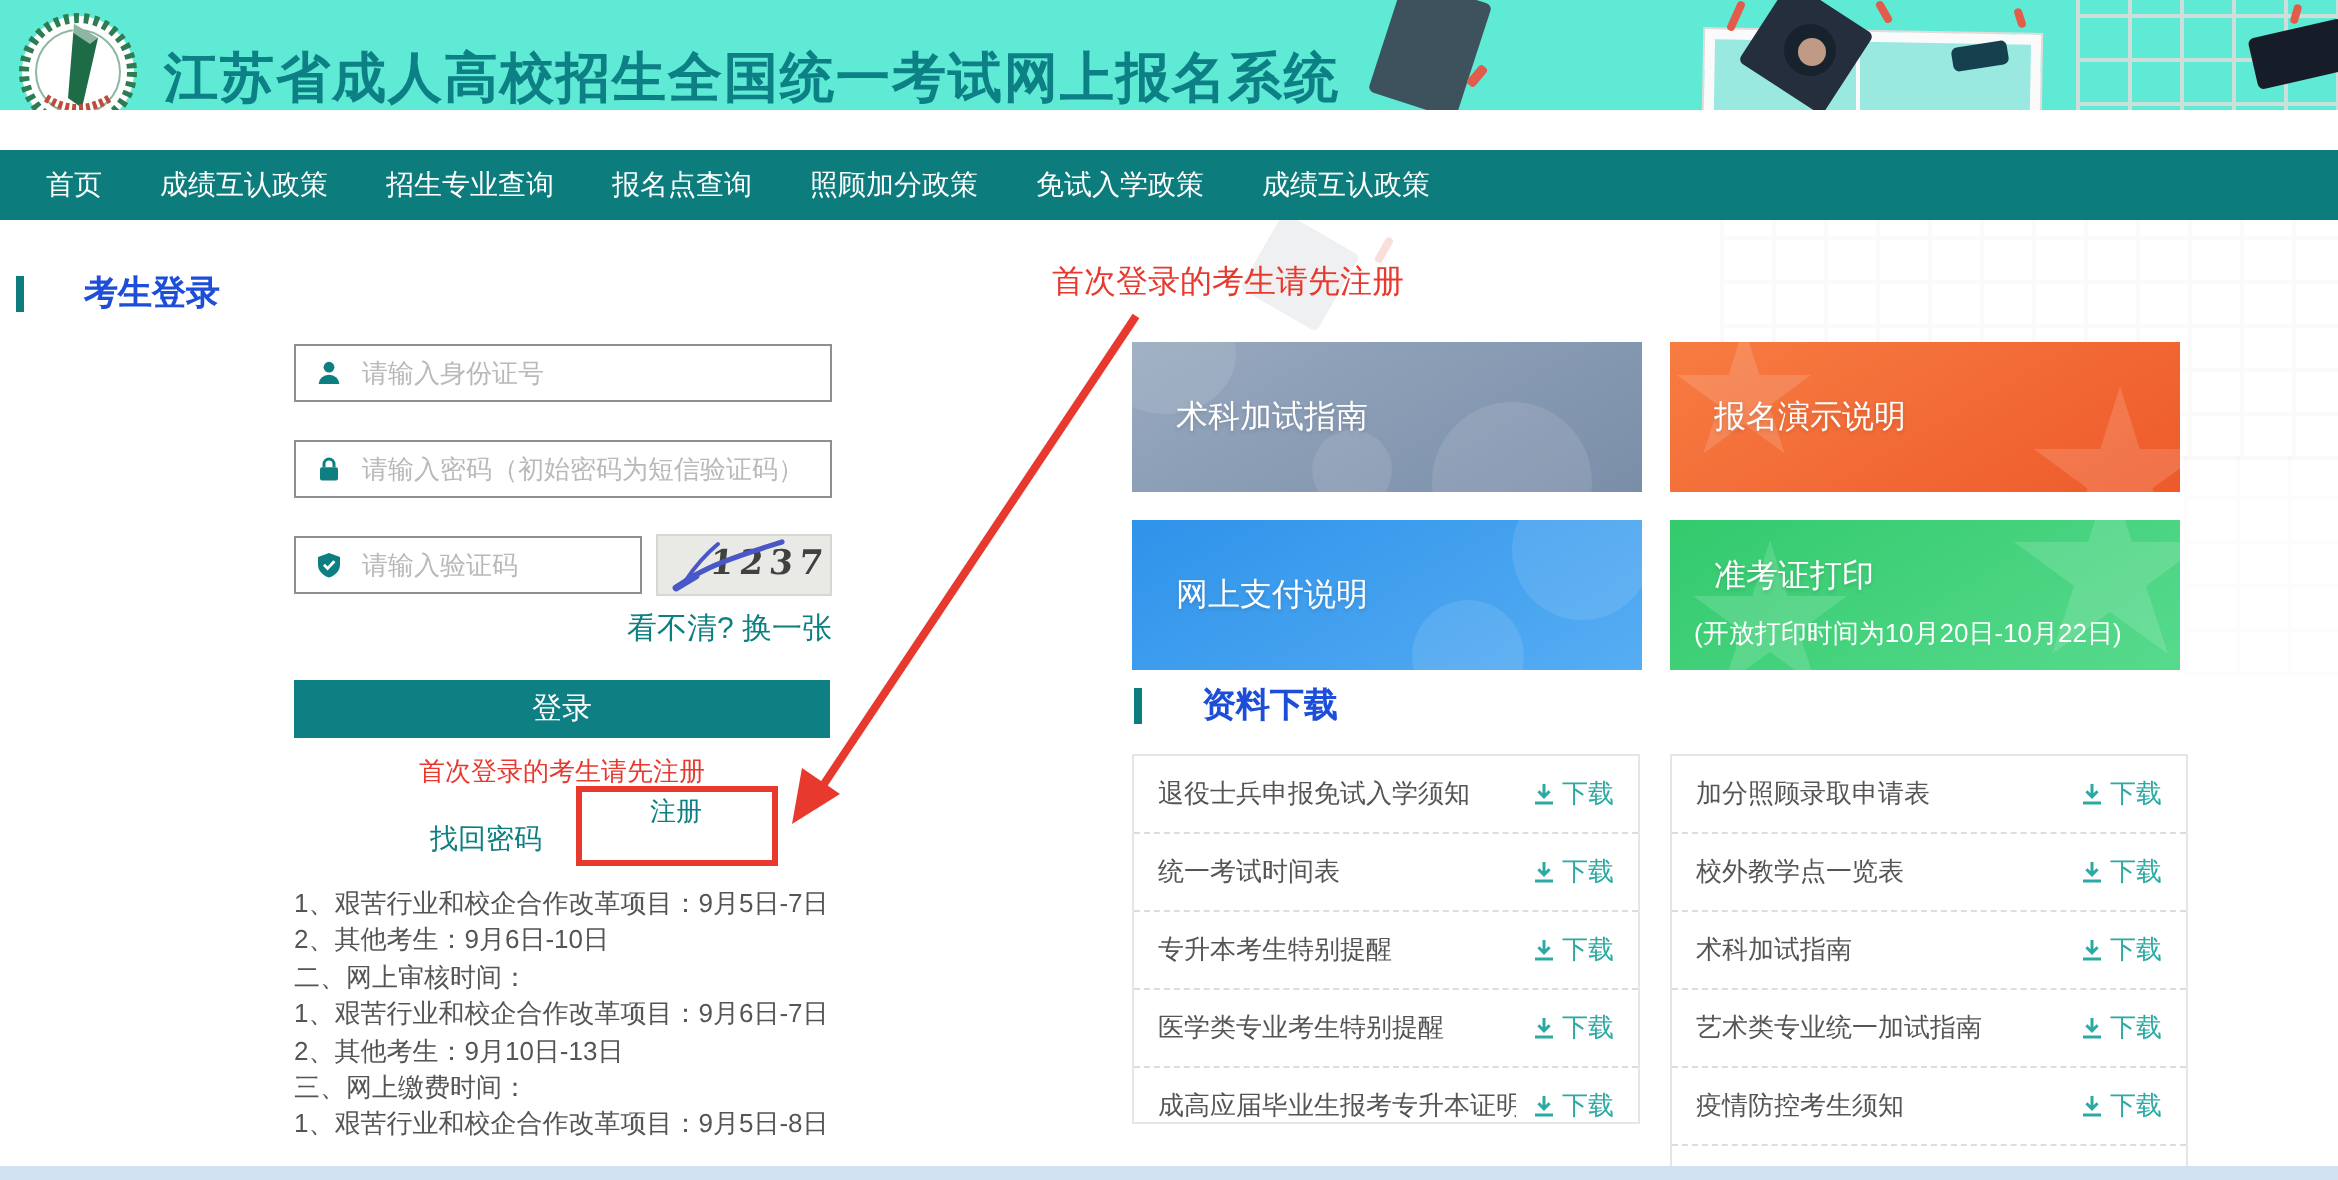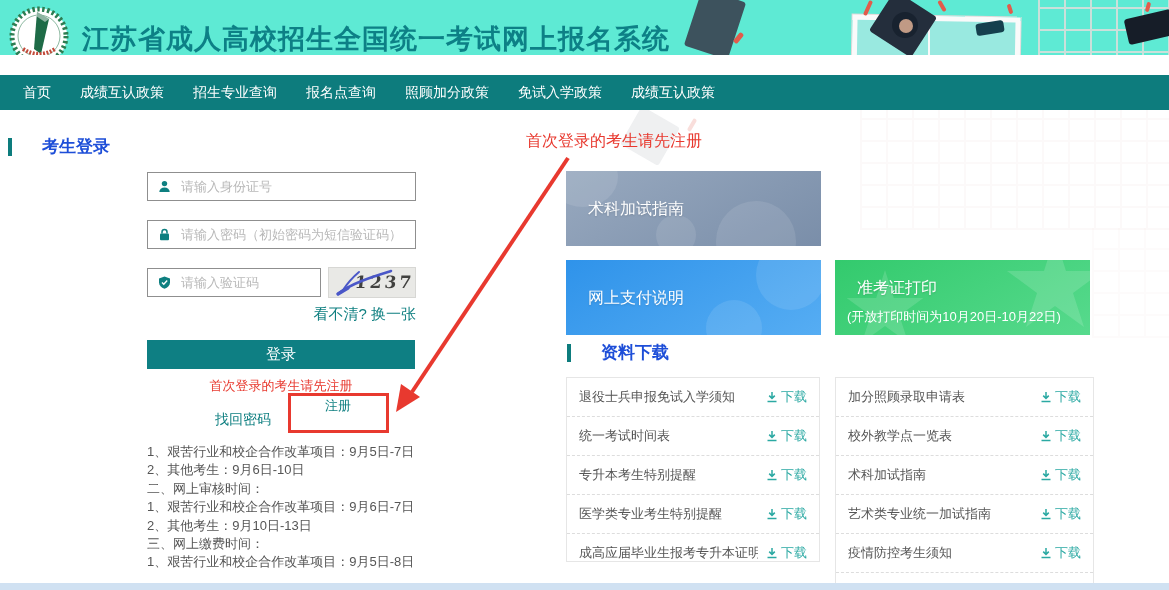--- a/index.html
+++ b/index.html
@@ -192,20 +192,25 @@
     <line x1="178" y1="8" x2="22" y2="242" stroke="#e8392f" stroke-width="4"></line>
     <polygon points="6,262 30,247 11,234" fill="#e8392f"></polygon>
   </svg>
 
   <div class="qbox q1">
     <span class="blob" style="left:-18px;top:-24px;width:70px;height:60px;"></span>
     <span class="blob" style="left:150px;top:30px;width:80px;height:80px;"></span>
     <span class="blob" style="left:90px;top:44px;width:40px;height:40px;"></span>
     <span class="ql">术科加试指南</span>
   </div>
+  <div class="qbox q2">
+    <span class="star" style="left:2px;top:-8px;width:70px;height:70px;"></span>
+    <span class="star" style="left:180px;top:22px;width:90px;height:90px;"></span>
+    <span class="ql">报名演示说明</span>
+  </div>
   <div class="qbox q3">
     <span class="blob" style="left:190px;top:-20px;width:70px;height:70px;"></span>
     <span class="blob" style="left:140px;top:40px;width:56px;height:56px;"></span>
     <span class="ql">网上支付说明</span>
   </div>
   <div class="qbox q4 two">
     <span class="star" style="left:10px;top:10px;width:80px;height:80px;"></span>
     <span class="star" style="left:170px;top:-24px;width:100px;height:100px;"></span>
     <span class="ql">准考证打印</span>
     <span class="qs">(开放打印时间为10月20日-10月22日)</span>

